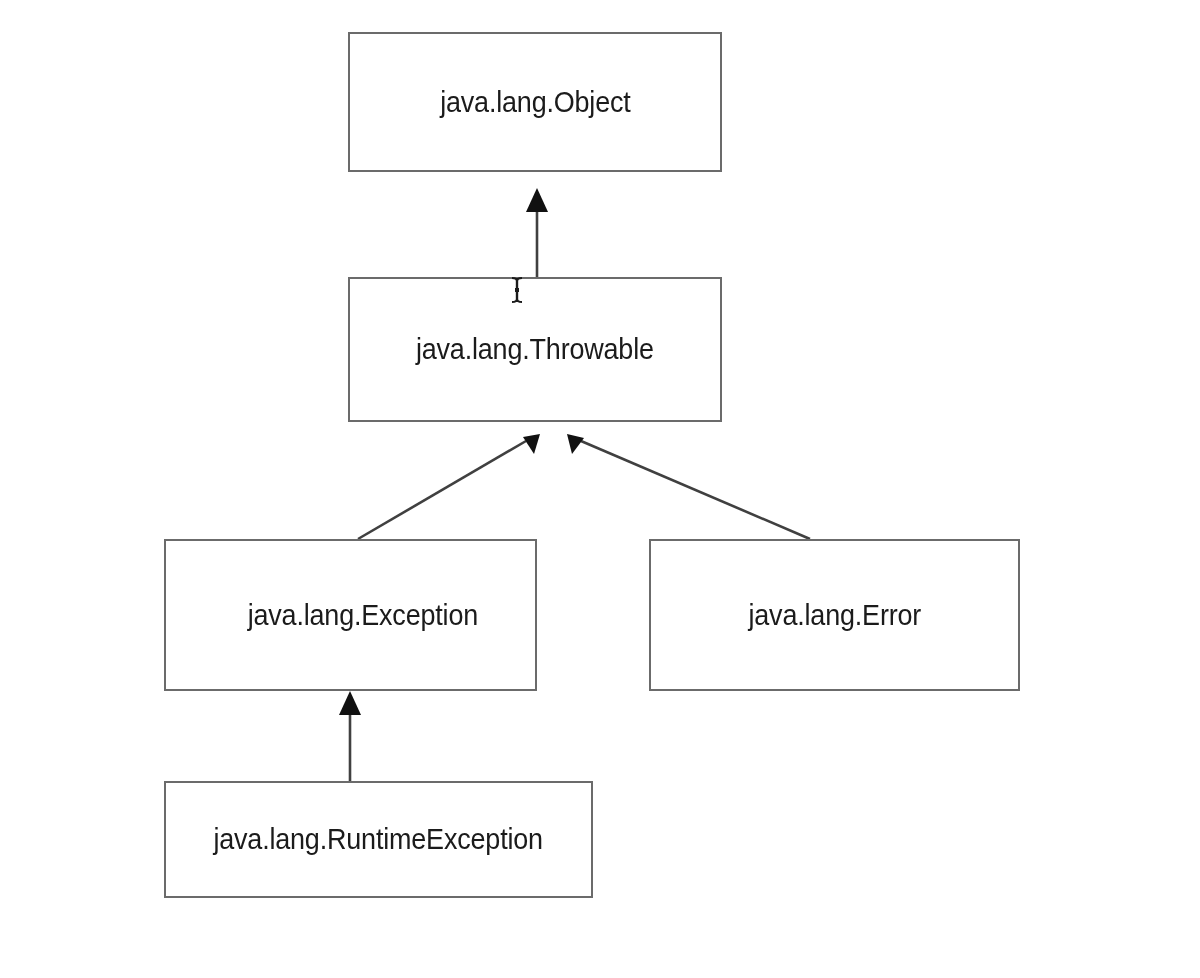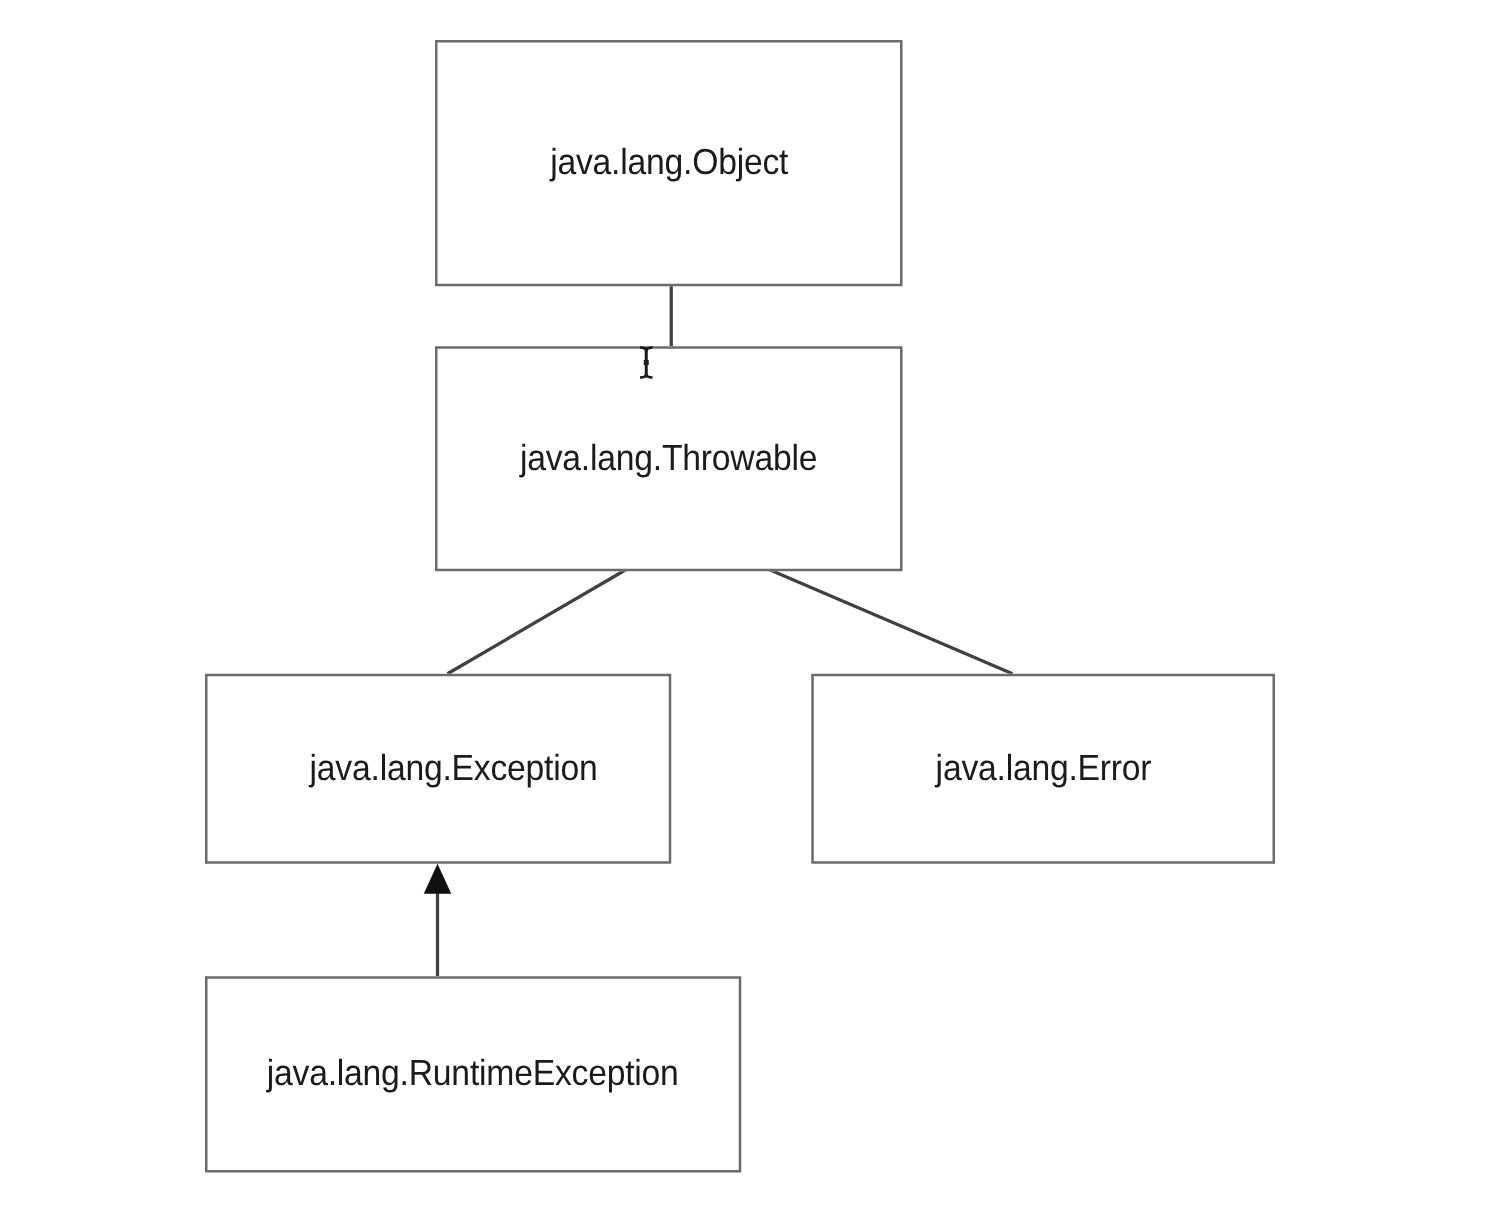--- a/index.html
+++ b/index.html
@@ -37,25 +37,25 @@
   .uml-node-label {
     font-family: "Liberation Sans", "DejaVu Sans", sans-serif;
     font-size: 29px;
     font-weight: 400;
     color: #1b1b1b;
     letter-spacing: -0.2px;
     white-space: nowrap;
     transform: scaleX(0.93);
     transform-origin: center center;
   }
-  #node-object      { left: 348px; top: 32px;  width: 374px; height: 197px; }
-  #node-throwable   { left: 348px; top: 277px; width: 374px; height: 180px; }
+  #node-object      { left: 348px; top: 32px;  width: 374px; height: 140px; }
+  #node-throwable   { left: 348px; top: 277px; width: 374px; height: 145px; }
   #node-exception   { left: 164px; top: 539px; width: 373px; height: 152px; padding-left: 24px; }
   #node-error       { left: 649px; top: 539px; width: 371px; height: 152px; text-align: right; }
-  #node-runtimeexc  { left: 164px; top: 781px; width: 429px; height: 157px; }
+  #node-runtimeexc  { left: 164px; top: 781px; width: 429px; height: 117px; }
 
   #mouse-cursor {
     position: absolute;
     left: 509px;
     top: 275px;
     width: 16px;
     height: 30px;
     pointer-events: none;
   }
 </style>

